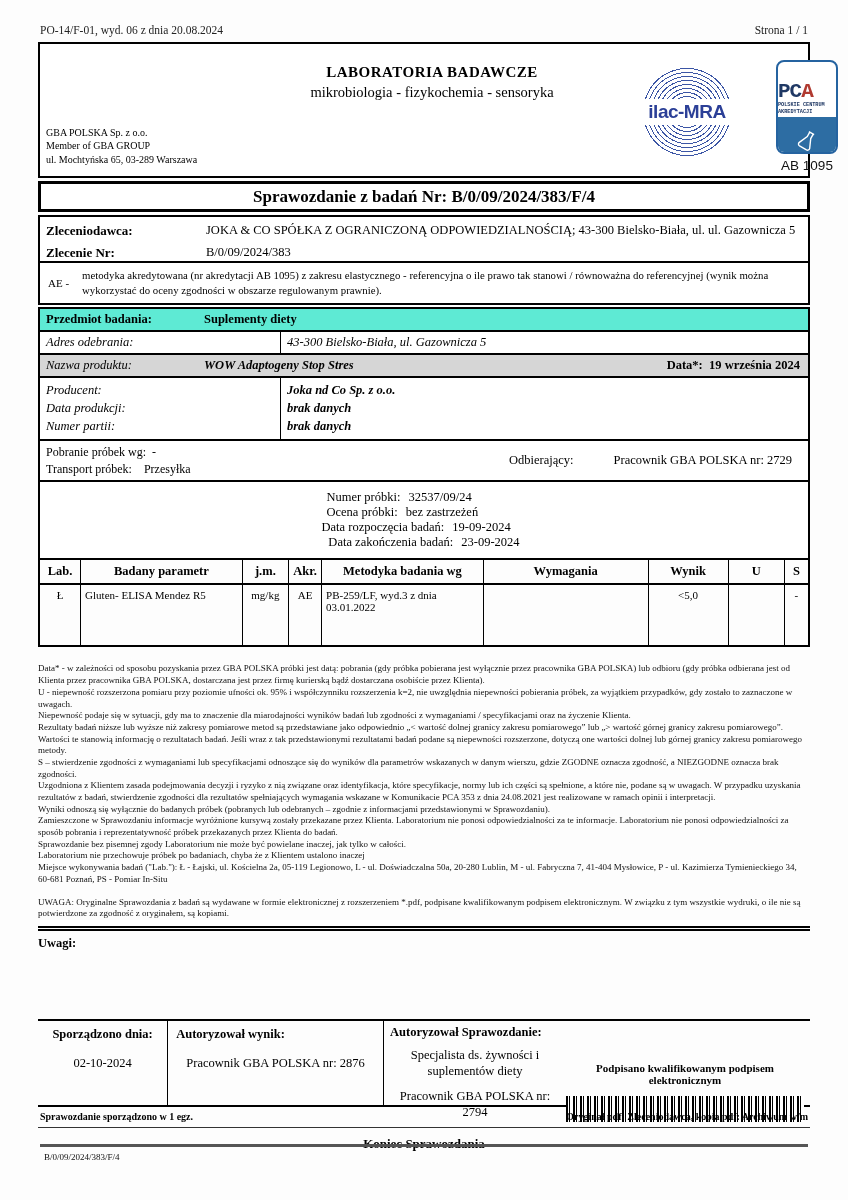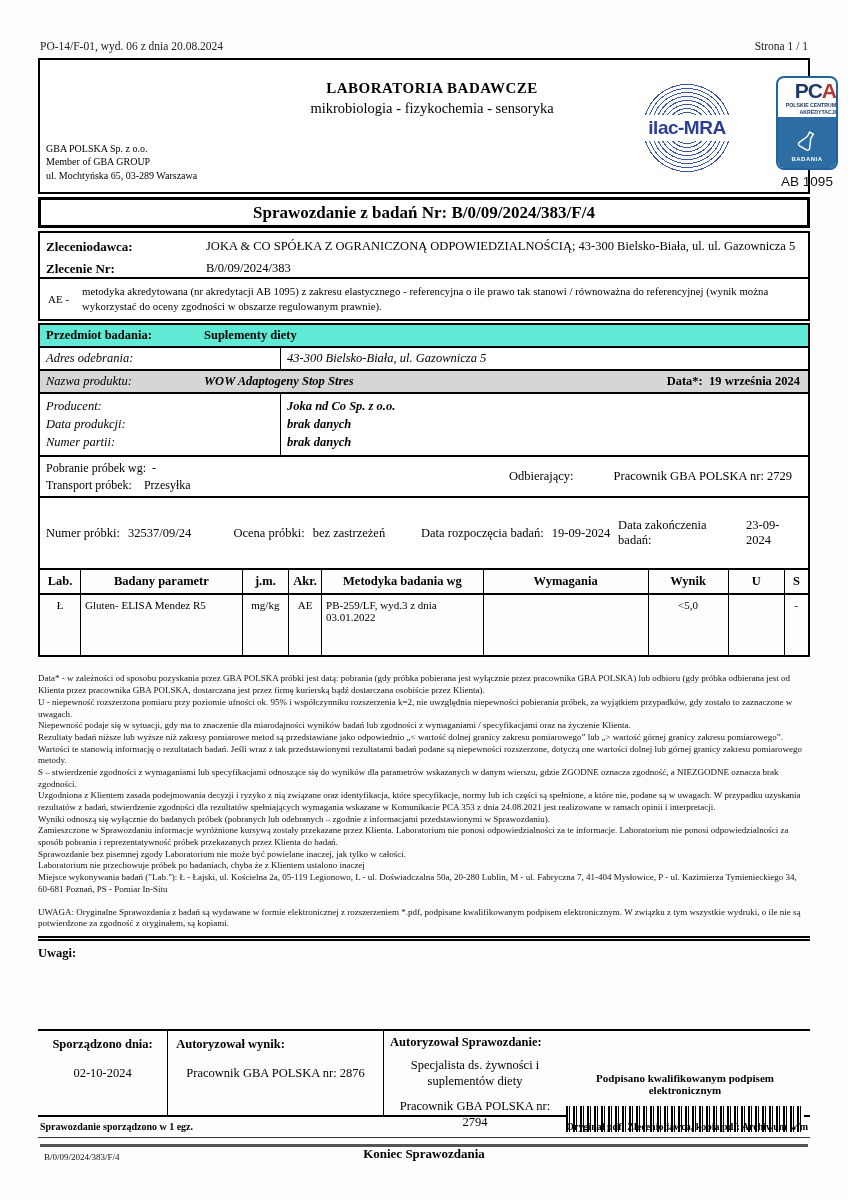--- a/index.html
+++ b/index.html
@@ -1,18 +1,18 @@
 <!DOCTYPE html>
 <html><head>
 <meta charset="utf-8">
 <style>
   * { margin:0; padding:0; box-sizing:border-box; }
   html,body { width:848px; height:1200px; background:#fdfdfd; }
   body { font-family:"Liberation Serif", serif; color:#000; position:relative; }
-  .topbar { display:flex; justify-content:space-between; padding:40px 40px 6px 40px; font-size:11.5px; color:#222; }
+  .topbar { display:flex; justify-content:space-between; padding:24px 40px 6px 40px; font-size:11.5px; color:#222; }
   .content { margin:0 38px; }
   .box { border:2px solid #000; background:#fff; }
 
   
   .head-box { height:136px; position:relative; padding:8px 10px; }
   .gba-logo { position:absolute; left:14px; top:30px; display:flex; align-items:center; font-family:"Liberation Sans", sans-serif; }
   .gba-tri { width:34px; height:29px; background:linear-gradient(135deg,#3a79b0 0%,#16345c 100%); clip-path:polygon(50% 0,100% 100%,0 100%); position:relative; margin-right:7px; }
   .gba-tri .moon { position:absolute; left:9px; top:13px; width:12px; height:12px; background:#fff; border-radius:50%; }
   .gba-tri .moon::after { content:""; position:absolute; left:4px; top:-3px; width:11px; height:11px; background:#24588c; border-radius:50%; }
   .gba-txt-b { font-weight:bold; color:#1f4e79; font-size:24px; letter-spacing:0.5px; }
@@ -20,21 +20,21 @@
   .lab-name { position:absolute; left:232px; top:20px; width:320px; text-align:center; }
   .lab-name .t1 { font-weight:bold; font-size:15px; letter-spacing:0.5px; }
   .lab-name .t2 { font-size:14.5px; margin-top:3px; }
   .company { position:absolute; left:6px; bottom:10px; font-size:10px; line-height:1.35; }
   .ilac { position:absolute; left:601px; top:22px; width:92px; height:92px; border-radius:50%;
           background:repeating-radial-gradient(circle at 50% 50%, #ffffff 0 3px, #3b55a5 3px 4px);
           display:flex; align-items:center; justify-content:center; }
   .ilac .band { background:#fff; width:100%; text-align:center; padding:2px 0; font-family:"Liberation Sans", sans-serif; font-weight:bold; font-size:19px; color:#2b3f97; letter-spacing:-0.5px; }
   .pca { position:absolute; left:736px; top:16px; width:62px; height:118px; }
   .pca-card { width:62px; height:94px; border:2px solid #2563a0; border-radius:8px; overflow:hidden; background:#fff; font-family:"Liberation Sans", sans-serif; }
-  .pca-top { text-align:right; padding-top:2px; }
+  .pca-top { text-align:left; padding-top:19px;font-family:Liberation Mono, monospace; }
   .pca-acro { font-weight:bold; font-size:21px; line-height:1; letter-spacing:-1px; }
   .pca-pc { color:#1f3864; } .pca-a { color:#b03a30; }
   .pca-cent { font-size:5.2px; font-weight:bold; color:#1f3864; line-height:1.25; }
   .pca-bot { background:#2d6da3; height:56px; margin-top:2px; display:flex; flex-direction:column; align-items:center; justify-content:center; gap:3px; }
   .pca-badania { color:#fff; font-size:6px; font-weight:bold; letter-spacing:0.5px; }
   .pca-ab { text-align:center; font-size:13.5px; margin-top:4px; font-family:"Liberation Sans", sans-serif; color:#111; }
 
   .gap { height:3px; }
 
   .title-box { border:3px solid #000; height:31px; display:flex; align-items:center; justify-content:center; background:#fff; }
@@ -58,21 +58,21 @@
   .cell-border { border-left:1.5px solid #000; padding-left:6px; }
   .nazwa-data { margin-left:auto; padding-right:8px; font-weight:bold; font-size:12.5px; }
   .prod-block { display:flex; border-bottom:2px solid #000; }
   .prod-left { width:240px; padding:3px 6px; font-size:12.5px; font-style:italic; line-height:1.22; }
   .prod-left div { padding:1.5px 0; }
   .prod-right { flex:1; border-left:1.5px solid #000; padding:3px 6px; font-size:12.5px; font-style:italic; line-height:1.22;font-weight:bold; }
   .prod-right div { padding:1.5px 0; }
   .pobr-row { display:flex; border-bottom:2px solid #000; padding:3px 6px; font-size:12px; }
   .pobr-left { width:300px; line-height:1.4; }
   .pobr-right { flex:1; display:flex; align-items:center; justify-content:flex-end; gap:40px; padding-right:10px; font-size:12.5px; }
-  .numer-row { display:flex; align-items:center; padding:20px 6px; font-size:12.5px; border-bottom:0; }
+  .numer-row { display:flex; align-items:center; padding:8px 6px; font-size:12.5px; border-bottom:0;flex-direction:column; }
   .numer-row .seg { display:flex; gap:8px; }
 
   table.results { width:100%; border-collapse:collapse; border:2px solid #000; border-top:2px solid #000; }
   table.results th { border:1.2px solid #000; border-bottom:2px solid #000; font-size:12.5px; padding:4px 2px; font-weight:bold; }
   table.results td { border:1.2px solid #000; font-size:11px; padding:4px 4px; vertical-align:top; height:62px; }
   td.c, th.c { text-align:center; }
 
   .notes { margin-top:16px; font-size:9px; line-height:1.3; color:#111; padding-bottom:6px; border-bottom:5px double #000; }
   .notes div { }
   .notes .spaced { margin-top:11px; }

